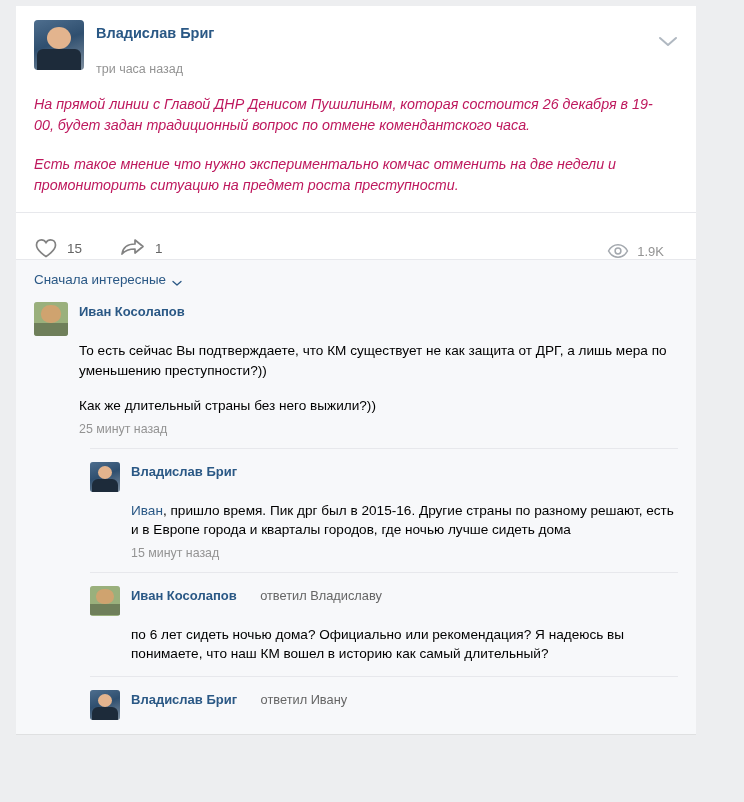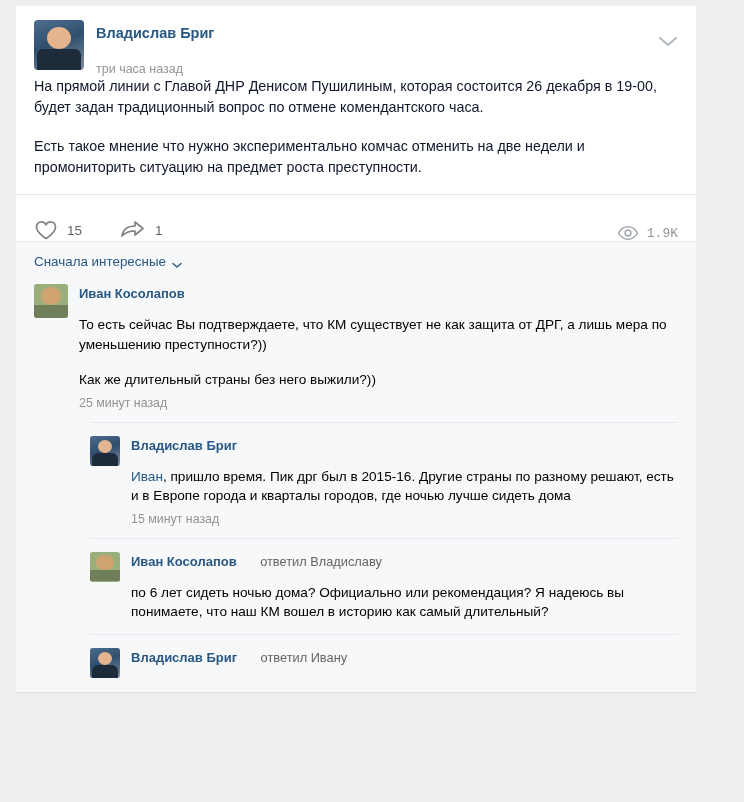--- a/index.html
+++ b/index.html
@@ -76,24 +76,26 @@
     margin-top: 20px;
   }
   .chevron {
     position: absolute;
     right: 18px;
     top: 30px;
     width: 20px;
     height: 12px;
   }
   .post-text {
-    color: #0f172a;
+    color: #be185d;
     font-size: 14.3px;
     line-height: 21px;
+    margin-top: 18px;
     padding-right: 6px;
+    font-style: italic;
   }
   .post-text p {
     margin: 0 0 18px 0;
   }
   .post-text p:last-child { margin-bottom: 0; }
 
   .divider {
     height: 1px;
     background: #e7e8ec;
     margin: 0;
@@ -109,26 +111,25 @@
     display: flex;
     align-items: center;
     color: #656565;
     font-size: 13.5px;
     margin-right: 38px;
     cursor: pointer;
   }
   .action .count { margin-left: 9px; }
   .views {
     position: absolute;
-    right: 18px;
+    right: 32px;
     display: flex;
     align-items: center;
     color: #939393;
     font-size: 13px;
-    font-family: Liberation Mono, monospace;
   }
   .views .count { margin-left: 8px; }
 
   
   .comments-wrap {
     background: #f7f8fa;
     padding: 12px 18px 0 18px;
   }
   .sort-row {
     display: flex;
@@ -153,21 +154,21 @@
   .c-reply-to {
     color: #656565;
     font-size: 12.8px;
     font-weight: normal;
     margin-left: 19px;
   }
   .c-text {
     color: #000;
     font-size: 13.6px;
     line-height: 19.5px;
-    margin-top: 12px;
+    margin-top: 20px;
   }
   .c-text p { margin: 0 0 16px 0; }
   .c-text p:last-child { margin: 0; }
   .c-mention { color: #2a5885; }
   .c-time {
     color: #939393;
     font-size: 12.4px;
     margin-top: 6px;
   }
   .c-sep {

